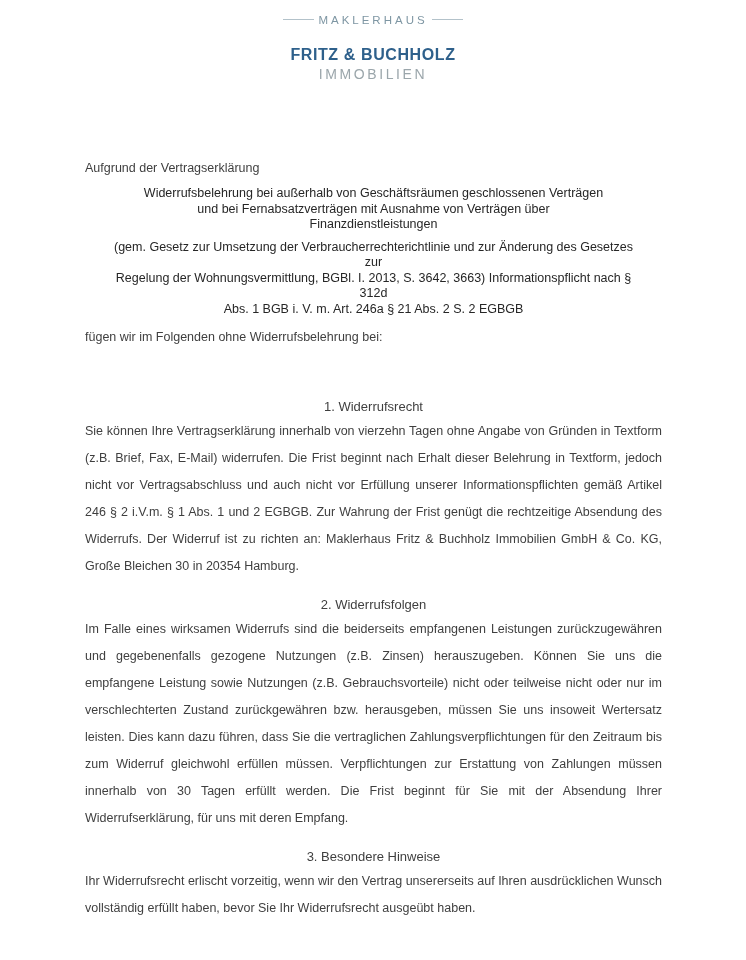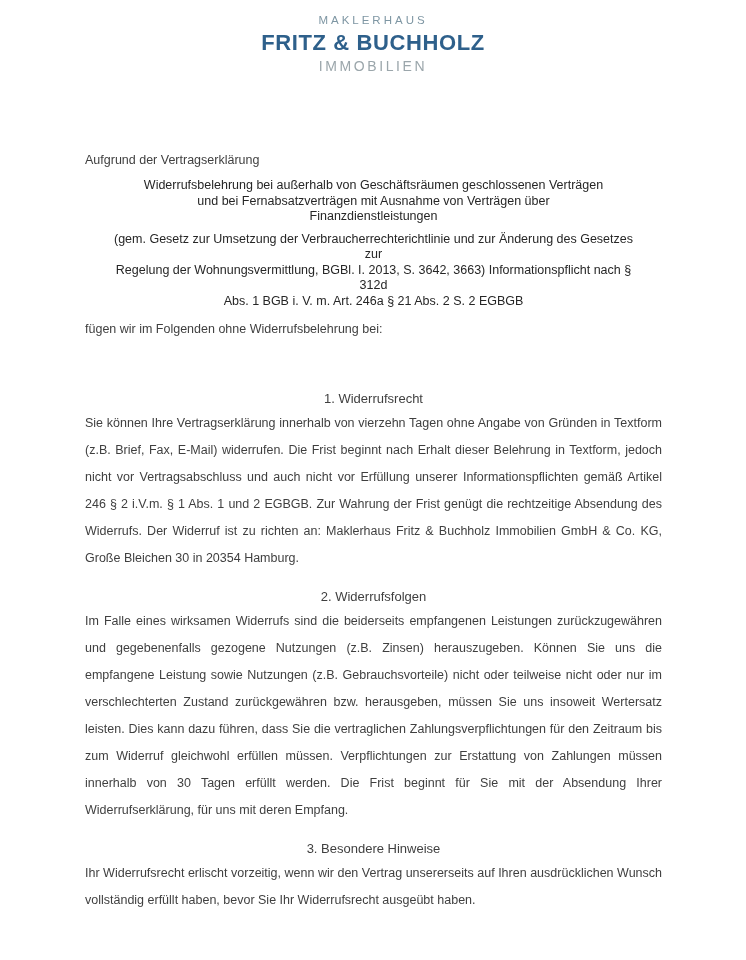--- a/index.html
+++ b/index.html
@@ -21,38 +21,37 @@
   .logo {
     padding-top: 12px;
     text-align: center;
   }
   .logo-top {
     display: flex;
     align-items: center;
     justify-content: center;
     gap: 4px;
     height: 15px;
-    flex-direction: column;
   }
   .logo-top-text {
     color: #7e96a3;
     font-size: 11.5px;
     letter-spacing: 3px;
     font-weight: normal;
   }
   .dash {
     display: inline-block;
     width: 31px;
     height: 1px;
     background: #b3c2ca;
   }
   .logo-name {
-    margin-top: 3px;
+    margin-top: 19px;
     color: #2e608b;
-    font-size: 22px;
+    font-size: 16px;
     font-weight: bold;
     letter-spacing: 0.6px;
   }
   .logo-sub {
     margin-top: 2px;
     color: #9ba6ab;
     font-size: 14px;
     letter-spacing: 2.6px;
   }
 

